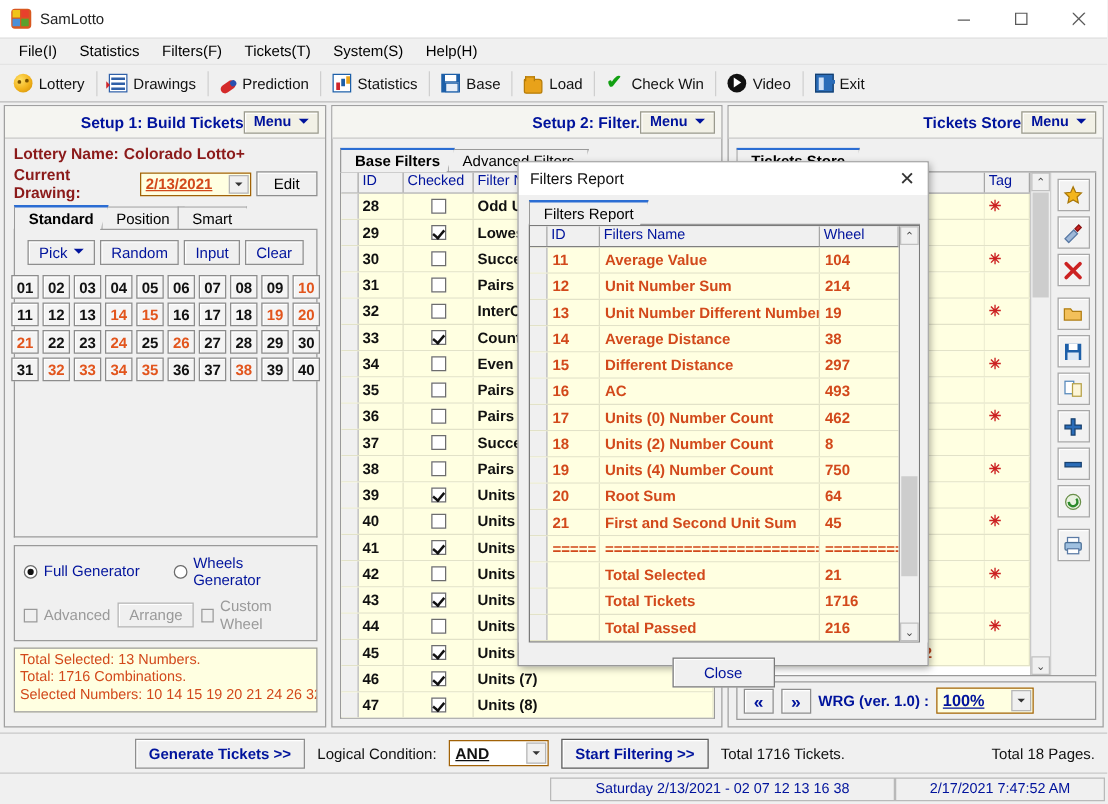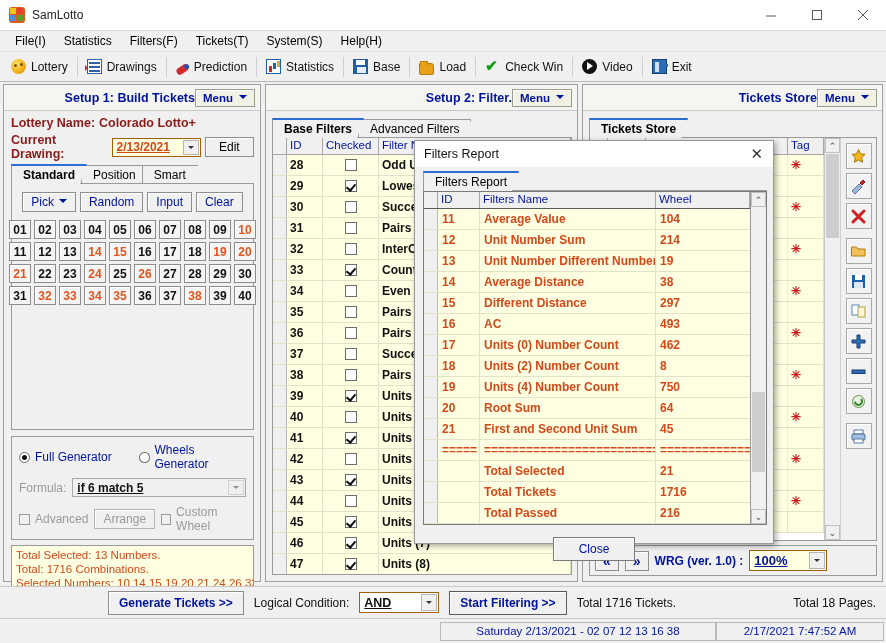--- a/index.html
+++ b/index.html
@@ -126,21 +126,21 @@
   .grow { display:flex; height:21px; border-bottom:1px solid #e2e2c8; background:#ffffe1;}
   .gc { border-right:1px solid #e2e2c8; display:flex; align-items:center; padding:0 3px;
         font-size:12px; font-weight:bold; color:#111; overflow:hidden; white-space:nowrap;}
   .chk{width:12px;height:12px;border:1px solid #6d6d6d;background:#fff;display:inline-block;position:relative;}
   .chk.on::after{content:"";position:absolute;left:2px;top:1px;width:4px;height:7px;border:solid #111;border-width:0 2px 2px 0;transform:rotate(40deg);}
 
   
   #store { left:582px; top:84px; width:301px; height:498px; }
 
   
-  #dialog { position:absolute; left:414px; top:140px; width:360px; height:404px;
+  #dialog { position:absolute; left:414px; top:129px; width:329px; height:404px;
             background:#f0f0f0; border:1px solid #999; box-shadow: 2px 2px 6px rgba(0,0,0,.35); z-index:50;}
   #dlg-title { height:26px; background:#fff; display:flex; align-items:center; padding:0 6px 0 9px;
                justify-content:space-between; }
   .scrollbar { width:15px; background:#f0f0f0; border-left:1px solid #c8c8c8; position:relative;}
   .sb-arrow{height:15px;background:#f0f0f0;border:1px solid #c0c0c0;display:flex;align-items:center;justify-content:center;font-size:9px;color:#444;}
   .sb-thumb{position:absolute;left:1px;right:1px;background:#cdcdcd;}
 
   .dlg-row{display:flex;height:21px;border-bottom:1px solid #e2e2c8;background:#ffffe1;}
   .dlg-c{display:flex;align-items:center;padding:0 4px;font-size:12px;font-weight:bold;color:#d2491b;
          border-right:1px solid #e2e2c8; white-space:nowrap; overflow:hidden;}
@@ -330,27 +330,20 @@
       <div class="radio-line">
         <span style="display:flex;align-items:center;gap:5px;width:122px">
           <span class="radio on"></span>
           <span>Full Generator</span>
         </span>
         <span style="display:flex;align-items:center;gap:5px">
           <span class="radio"></span>
           <span>Wheels Generator</span>
         </span>
       </div>
-      <div class="frow">
-        <span class="dis">Formula:</span>
-        <span class="combo" style="width:178px;background:#f0f0f0;border-color:#a9a9a9;color:#111;font-weight:bold">
-          <span>if 6 match 5</span>
-          <span class="dbtn" style="opacity:.5"></span>
-        </span>
-      </div>
       <div class="frow" style="margin-bottom:0">
         <span style="display:flex;align-items:center;gap:5px">
           <span class="cbox"></span>
           <span class="dis">Advanced</span>
         </span>
         <span class="btn dis" style="border-color:#b5b5b5">Arrange</span>
         <span style="display:flex;align-items:center;gap:5px">
           <span class="cbox"></span>
           <span class="dis">Custom Wheel</span>
         </span>

